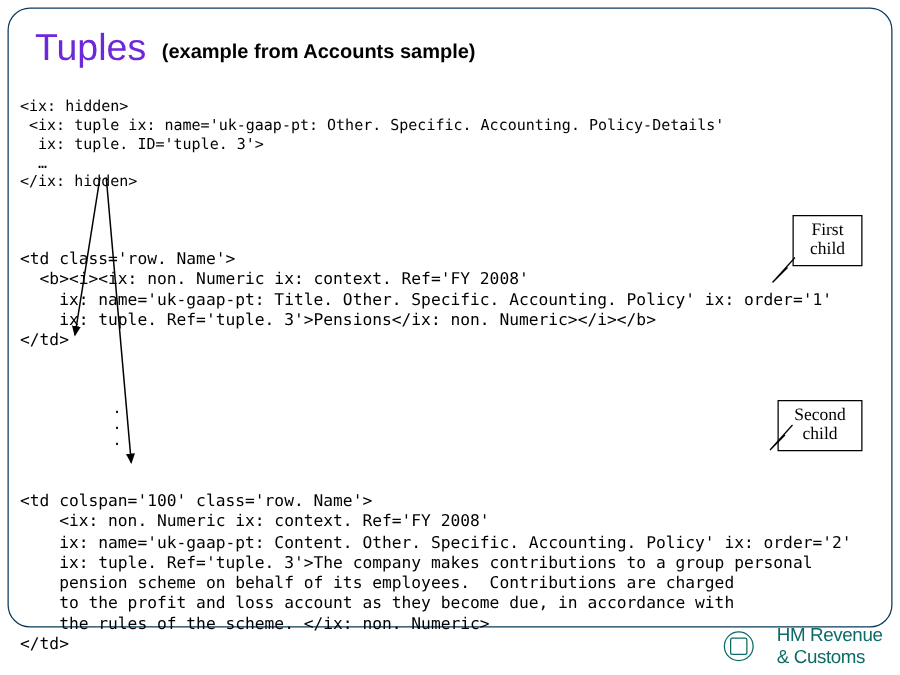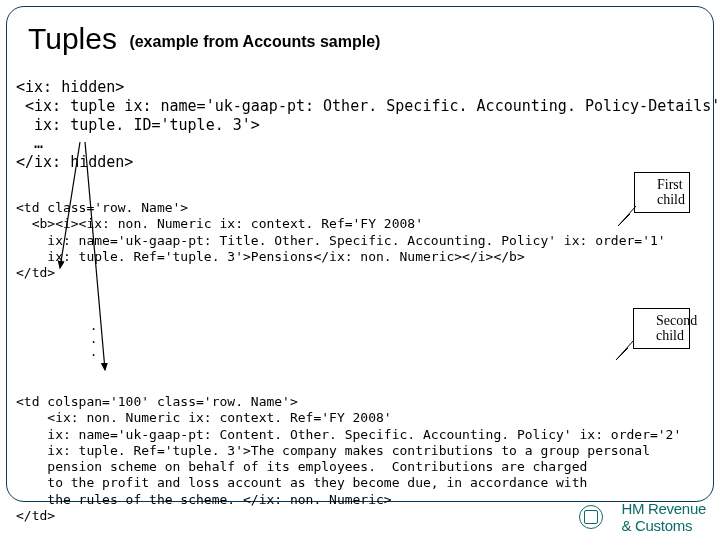--- a/index.html
+++ b/index.html
@@ -21,36 +21,36 @@
     border-radius: 18px;
   }
   .title-area {
     position: absolute;
     top: 22px;
     left: 28px;
   }
   .title-main {
     font-size: 30px;
     font-weight: normal;
-    color: #000000;
+    color: #6d28d9;
     display: inline;
   }
   .title-sub {
     font-size: 16px;
     font-weight: bold;
     color: #000;
     display: inline;
     margin-left: 8px;
     vertical-align: 2px;
   }
   .code1 {
     position: absolute;
     top: 78px;
     left: 16px;
-    font-size: 15px;
+    font-size: 12px;
     color: #000;
     line-height: 1.25;
   }
   .code2 {
     position: absolute;
     top: 200px;
     left: 16px;
     font-size: 13px;
     color: #000;
     line-height: 1.25;
@@ -69,28 +69,28 @@
     left: 16px;
     font-size: 13px;
     color: #000;
     line-height: 1.25;
     margin-top: 34px;
   }
   .callout {
     position: absolute;
     border: 1px solid #000;
     background: #fff;
-    padding: 4px 22px;
+    padding: 4px 8px;
     font-family: "Times New Roman", serif;
     font-size: 14px;
     text-align: center;
     line-height: 1.1;
   }
   .callout1 { top: 172px; right: 30px; width: 56px; }
-  .callout2 { top: 308px; right: 30px; width: 57px; }
+  .callout2 { top: 320px; right: 30px; width: 68px; }
   .hm-logo {
     position: absolute;
     bottom: 6px;
     right: 14px;
     display: flex;
     align-items: center;
     gap: 18px;
     color: #0c6b66;
   }
   .hm-crest {

